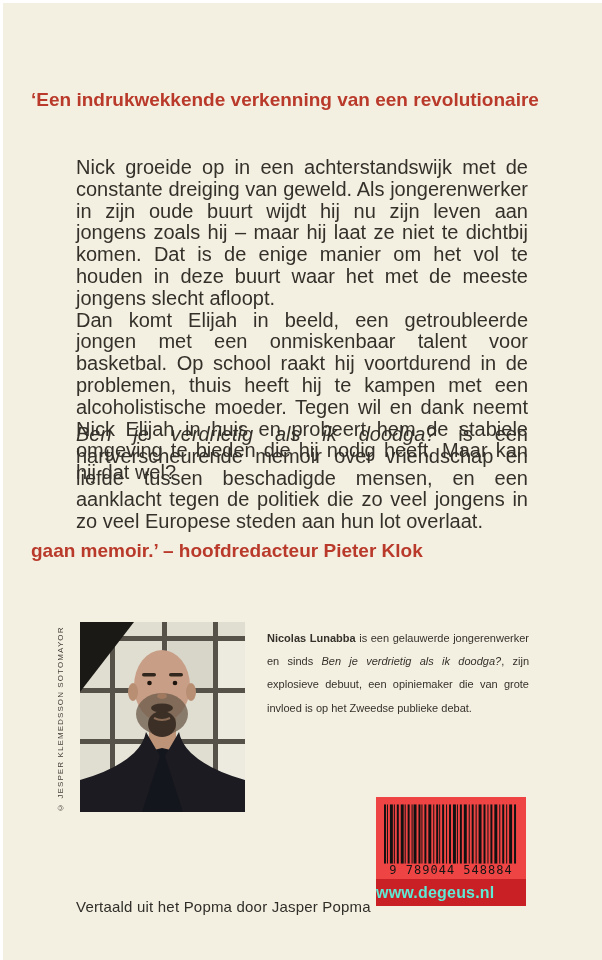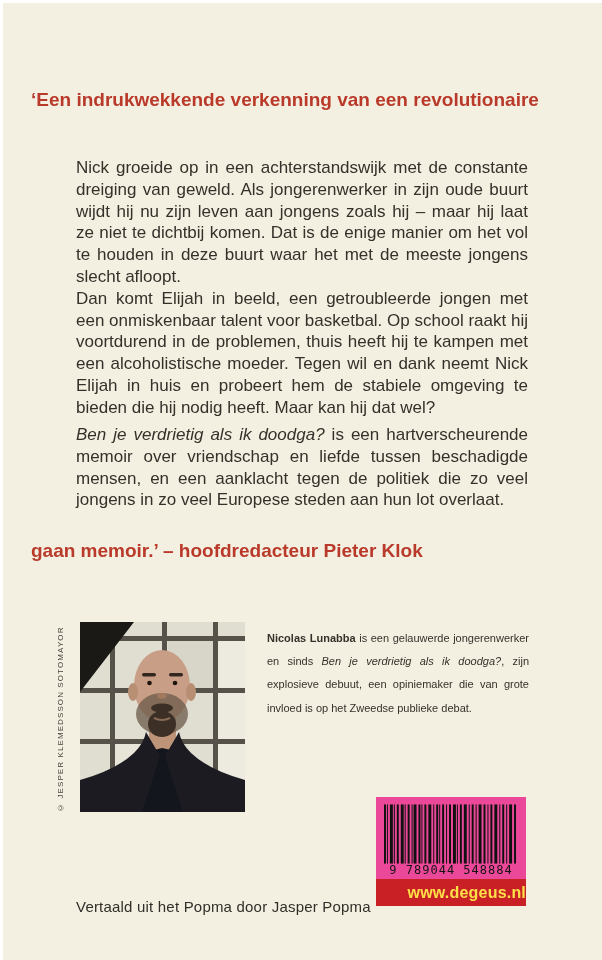--- a/index.html
+++ b/index.html
@@ -15,21 +15,21 @@
     position:absolute;left:31px;width:540px;text-align:left;
     color:#b93a2b;font-size:19px;line-height:27px;font-weight:700;
   }
   .quote .qline{display:block;}
   .quote em{font-style:italic;}
   .quote-top{top:86px;}
   .quote-mid{top:537px;}
 
   .body-text{
     position:absolute;left:76px;width:452px;
-    color:#34312b;font-size:17px;line-height:21.8px;
+    color:#34312b;font-size:20px;line-height:21.8px;
     text-align:justify;hyphens:auto;-webkit-hyphens:auto;
   }
   .body-text p{margin:0;}
   .synopsis-main{top:157px;}
   .synopsis-memoir{top:424px;}
   .body-text em{font-style:italic;}
 
   .author-photo{position:absolute;left:80px;top:622px;width:165px;height:190px;}
   .author-photo svg{display:block;}
 
@@ -42,29 +42,29 @@
   .author-bio{
     position:absolute;left:267px;top:627px;width:262px;
     color:#34312b;font-size:11px;line-height:23.2px;text-align:justify;
     hyphens:auto;-webkit-hyphens:auto;
   }
   .author-bio p{margin:0;}
   .author-bio strong{font-weight:700;}
   .author-bio em{font-style:italic;}
 
   .barcode-block{position:absolute;left:376px;top:797px;width:150px;}
-  .barcode-white{background:#ec4899;padding:7px 8px 1px;box-sizing:border-box;}
+  .barcode-white{background:#ef4444;padding:7px 8px 1px;box-sizing:border-box;}
   .barcode-bars{display:block;margin:0 auto;}
   .barcode-digits{
     font-family:"DejaVu Sans Mono",monospace;font-size:12px;letter-spacing:1px;
     color:#141414;text-align:center;line-height:15px;margin-top:-1px;white-space:nowrap;
   }
   .degeus-bar{
-    background:#c92026;color:#fde047;font-weight:700;font-size:16px;
-    text-align:right;line-height:27px;height:27px;letter-spacing:0.2px;
+    background:#c92026;color:#5eead4;font-weight:700;font-size:16px;
+    text-align:left;line-height:27px;height:27px;letter-spacing:0.2px;
   }
 
   .translator-line{
     position:absolute;left:76px;top:898px;
     color:#302e29;font-size:15px;letter-spacing:0.2px;
   }
 </style>
 </head>
 <body>
 

